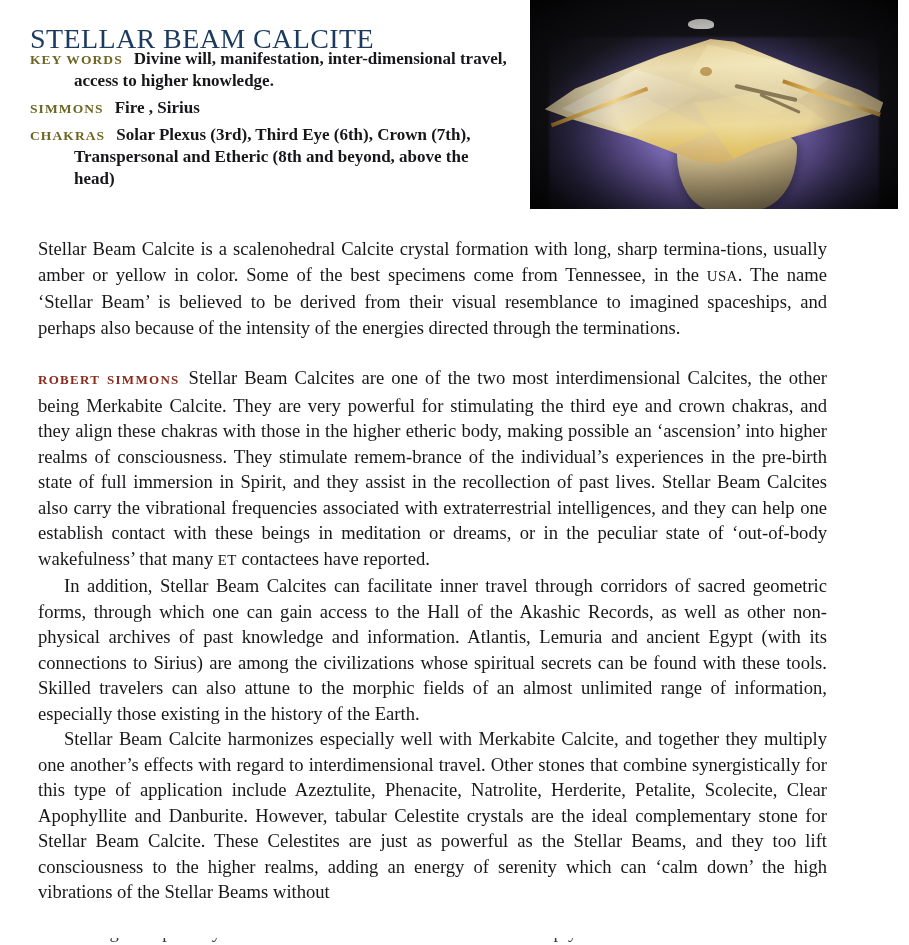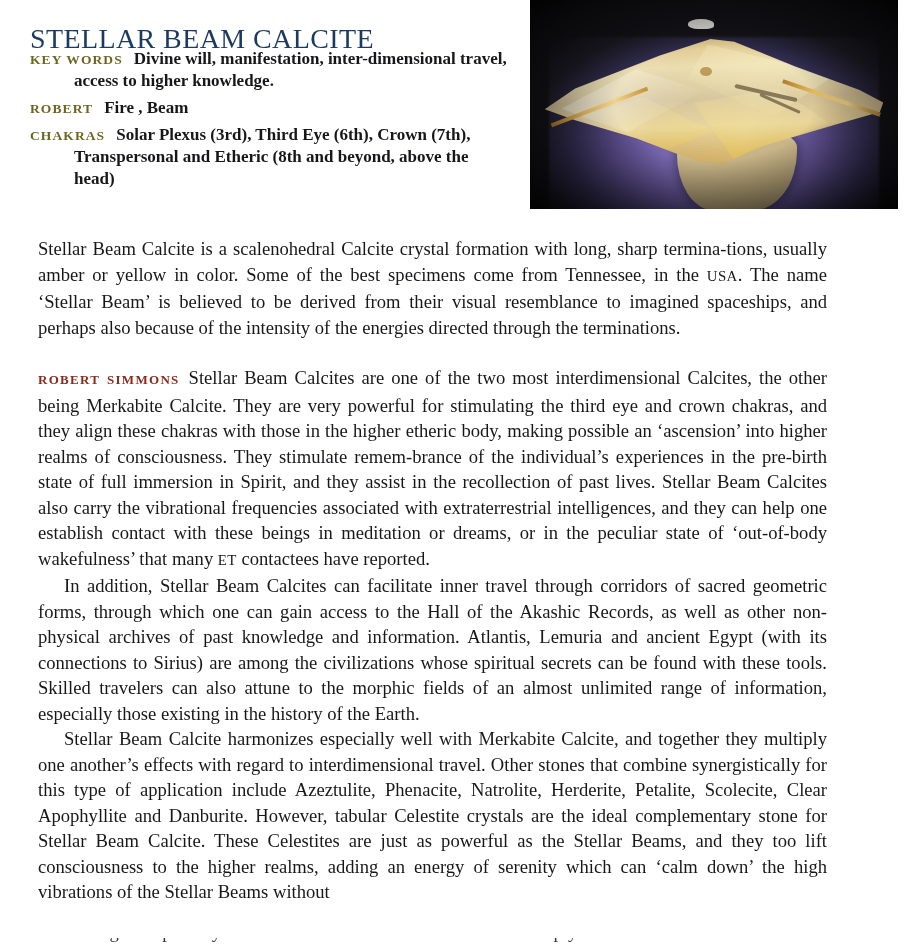--- a/index.html
+++ b/index.html
@@ -211,21 +211,21 @@
 
   <h1 id="article-title">STELLAR BEAM CALCITE</h1>
 
   <div id="attributes">
 
     <div class="attr-row indented">
       <span class="attr-label">KEY WORDS</span><span class="attr-value">Divine will, manifestation, inter-dimensional travel, access to higher knowledge.</span>
     </div>
 
     <div class="attr-row">
-      <span class="attr-label">ROBERT</span><span class="attr-value">Fire , Beam</span>
+      <span class="attr-label">SIMMONS</span><span class="attr-value">Fire , Sirius</span>
     </div>
 
     <div class="attr-row indented">
       <span class="attr-label">CHAKRAS</span><span class="attr-value">Solar Plexus (3rd), Third Eye (6th), Crown (7th), Transpersonal and Etheric (8th and beyond, above the head)</span>
     </div>
 
   </div>
 
   <div id="specimen-photo">
     <div class="glow"></div>

